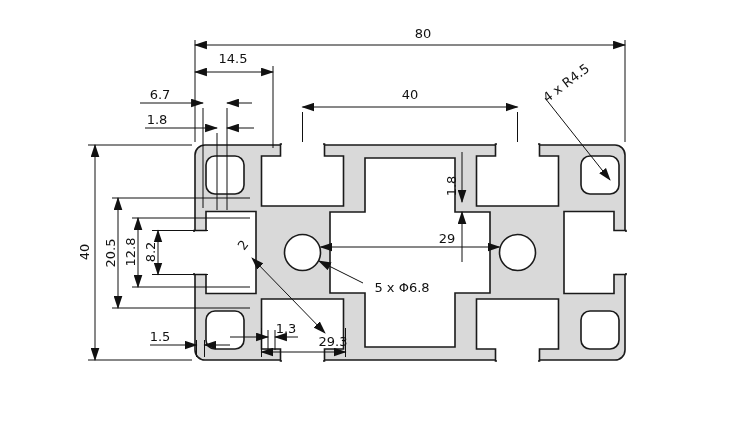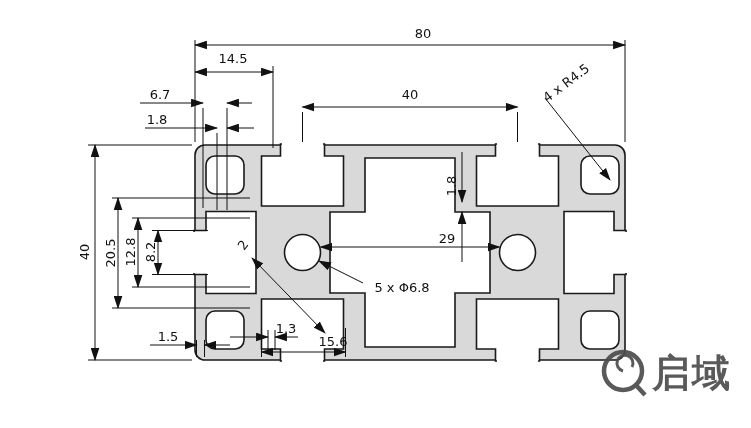--- a/index.html
+++ b/index.html
@@ -124,25 +124,17 @@
   <div class="dim-label rotm37" style="left:566px; top:83px;">4 x R4.5</div>
   <div class="dim-label rot90" style="left:84px;  top:252px;">40</div>
   <div class="dim-label rot90" style="left:110px; top:253px;">20.5</div>
   <div class="dim-label rot90" style="left:130px; top:252px;">12.8</div>
   <div class="dim-label rot90" style="left:150px; top:252px;">8.2</div>
   <div class="dim-label rot90" style="left:451px; top:186px;">1.8</div>
   <div class="dim-label" style="left:447px; top:238px;">29</div>
   <div class="dim-label rotm52" style="left:243px; top:245px;">2</div>
   <div class="dim-label" style="left:402px; top:287px;">5 x Φ6.8</div>
   <div class="dim-label" style="left:286px; top:328px;">1.3</div>
-  <div class="dim-label" style="left:333px; top:341px;">15.6</div>
-  <div class="dim-label" style="left:168px; top:336px;">1.5</div>
+  <div class="dim-label" style="left:333px; top:341px;">29.3</div>
+  <div class="dim-label" style="left:160px; top:336px;">1.5</div>
 
-  <div class="watermark">
-    <svg width="50" height="54" viewBox="0 0 50 54">
-      <circle cx="25" cy="25" r="19" fill="none" stroke="currentColor" stroke-width="4.5"></circle>
-      <path d="M25,25 a8,8 0 1 1 9,-4" fill="none" stroke="currentColor" stroke-width="3"></path>
-      <path d="M37,38 L47,49" stroke="currentColor" stroke-width="4.5"></path>
-    </svg>
-    <span class="watermark-text">启域</span>
-  </div>
 
 </div>
 
 </body></html>

